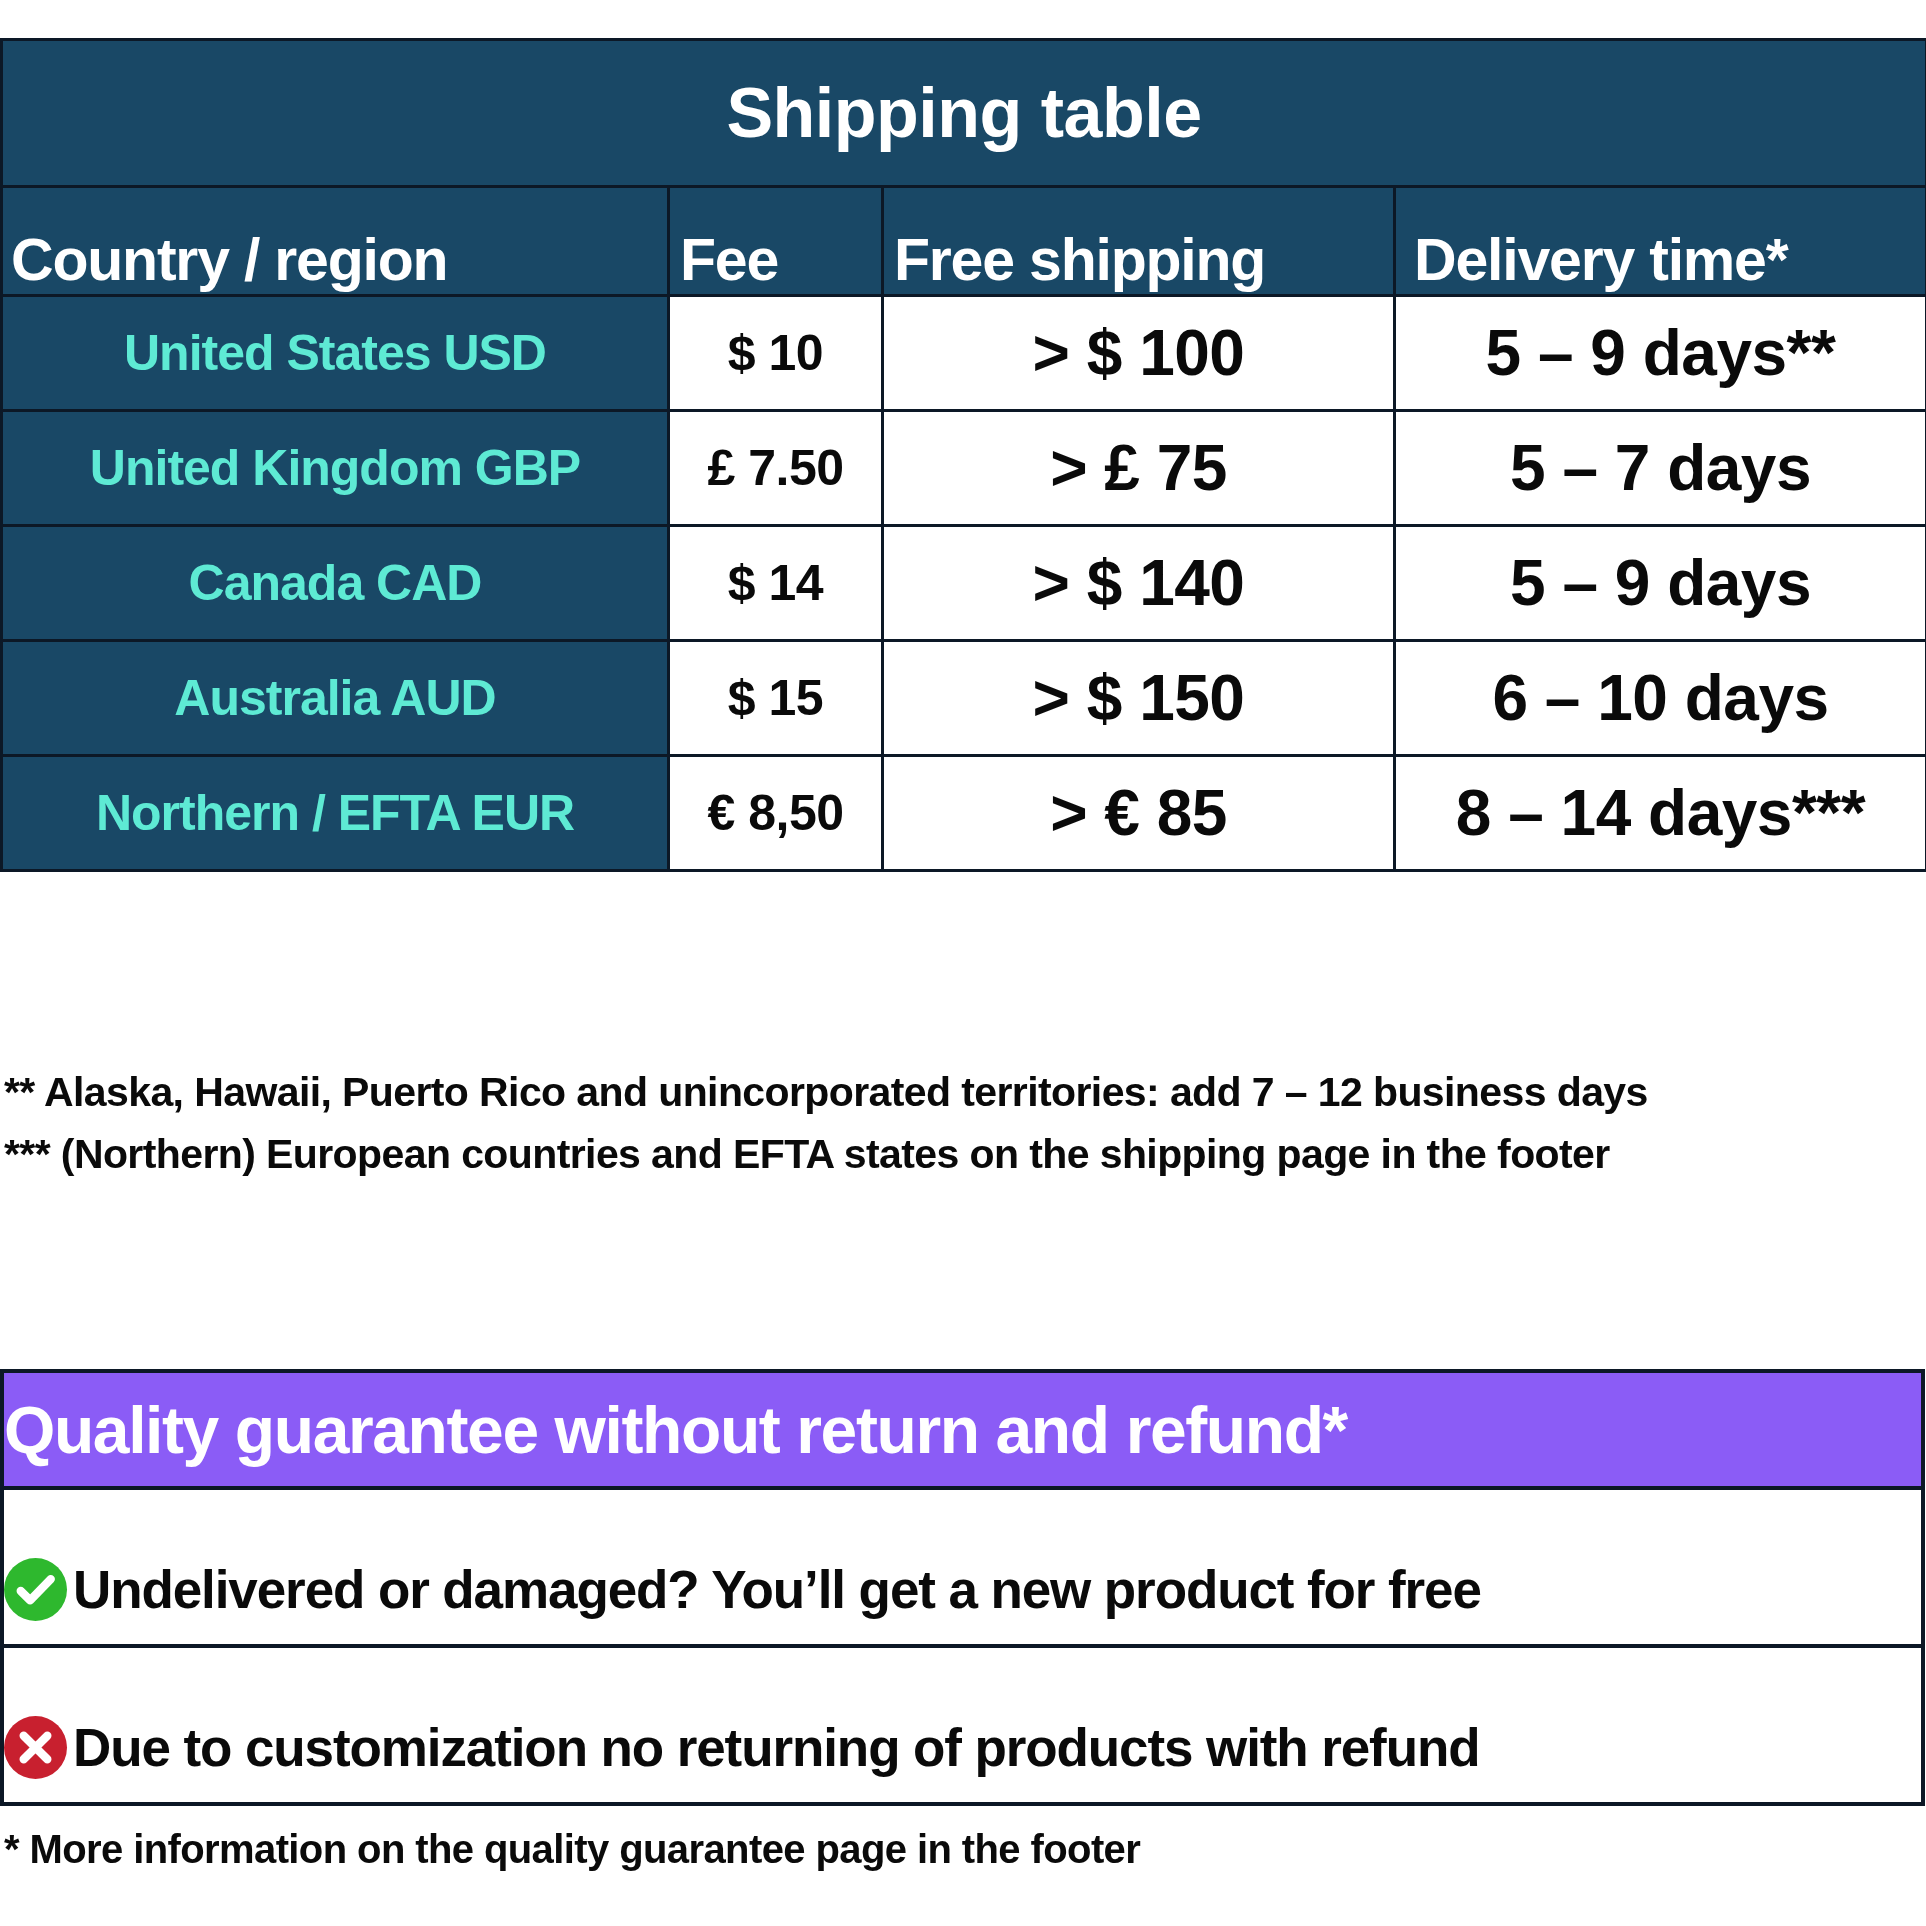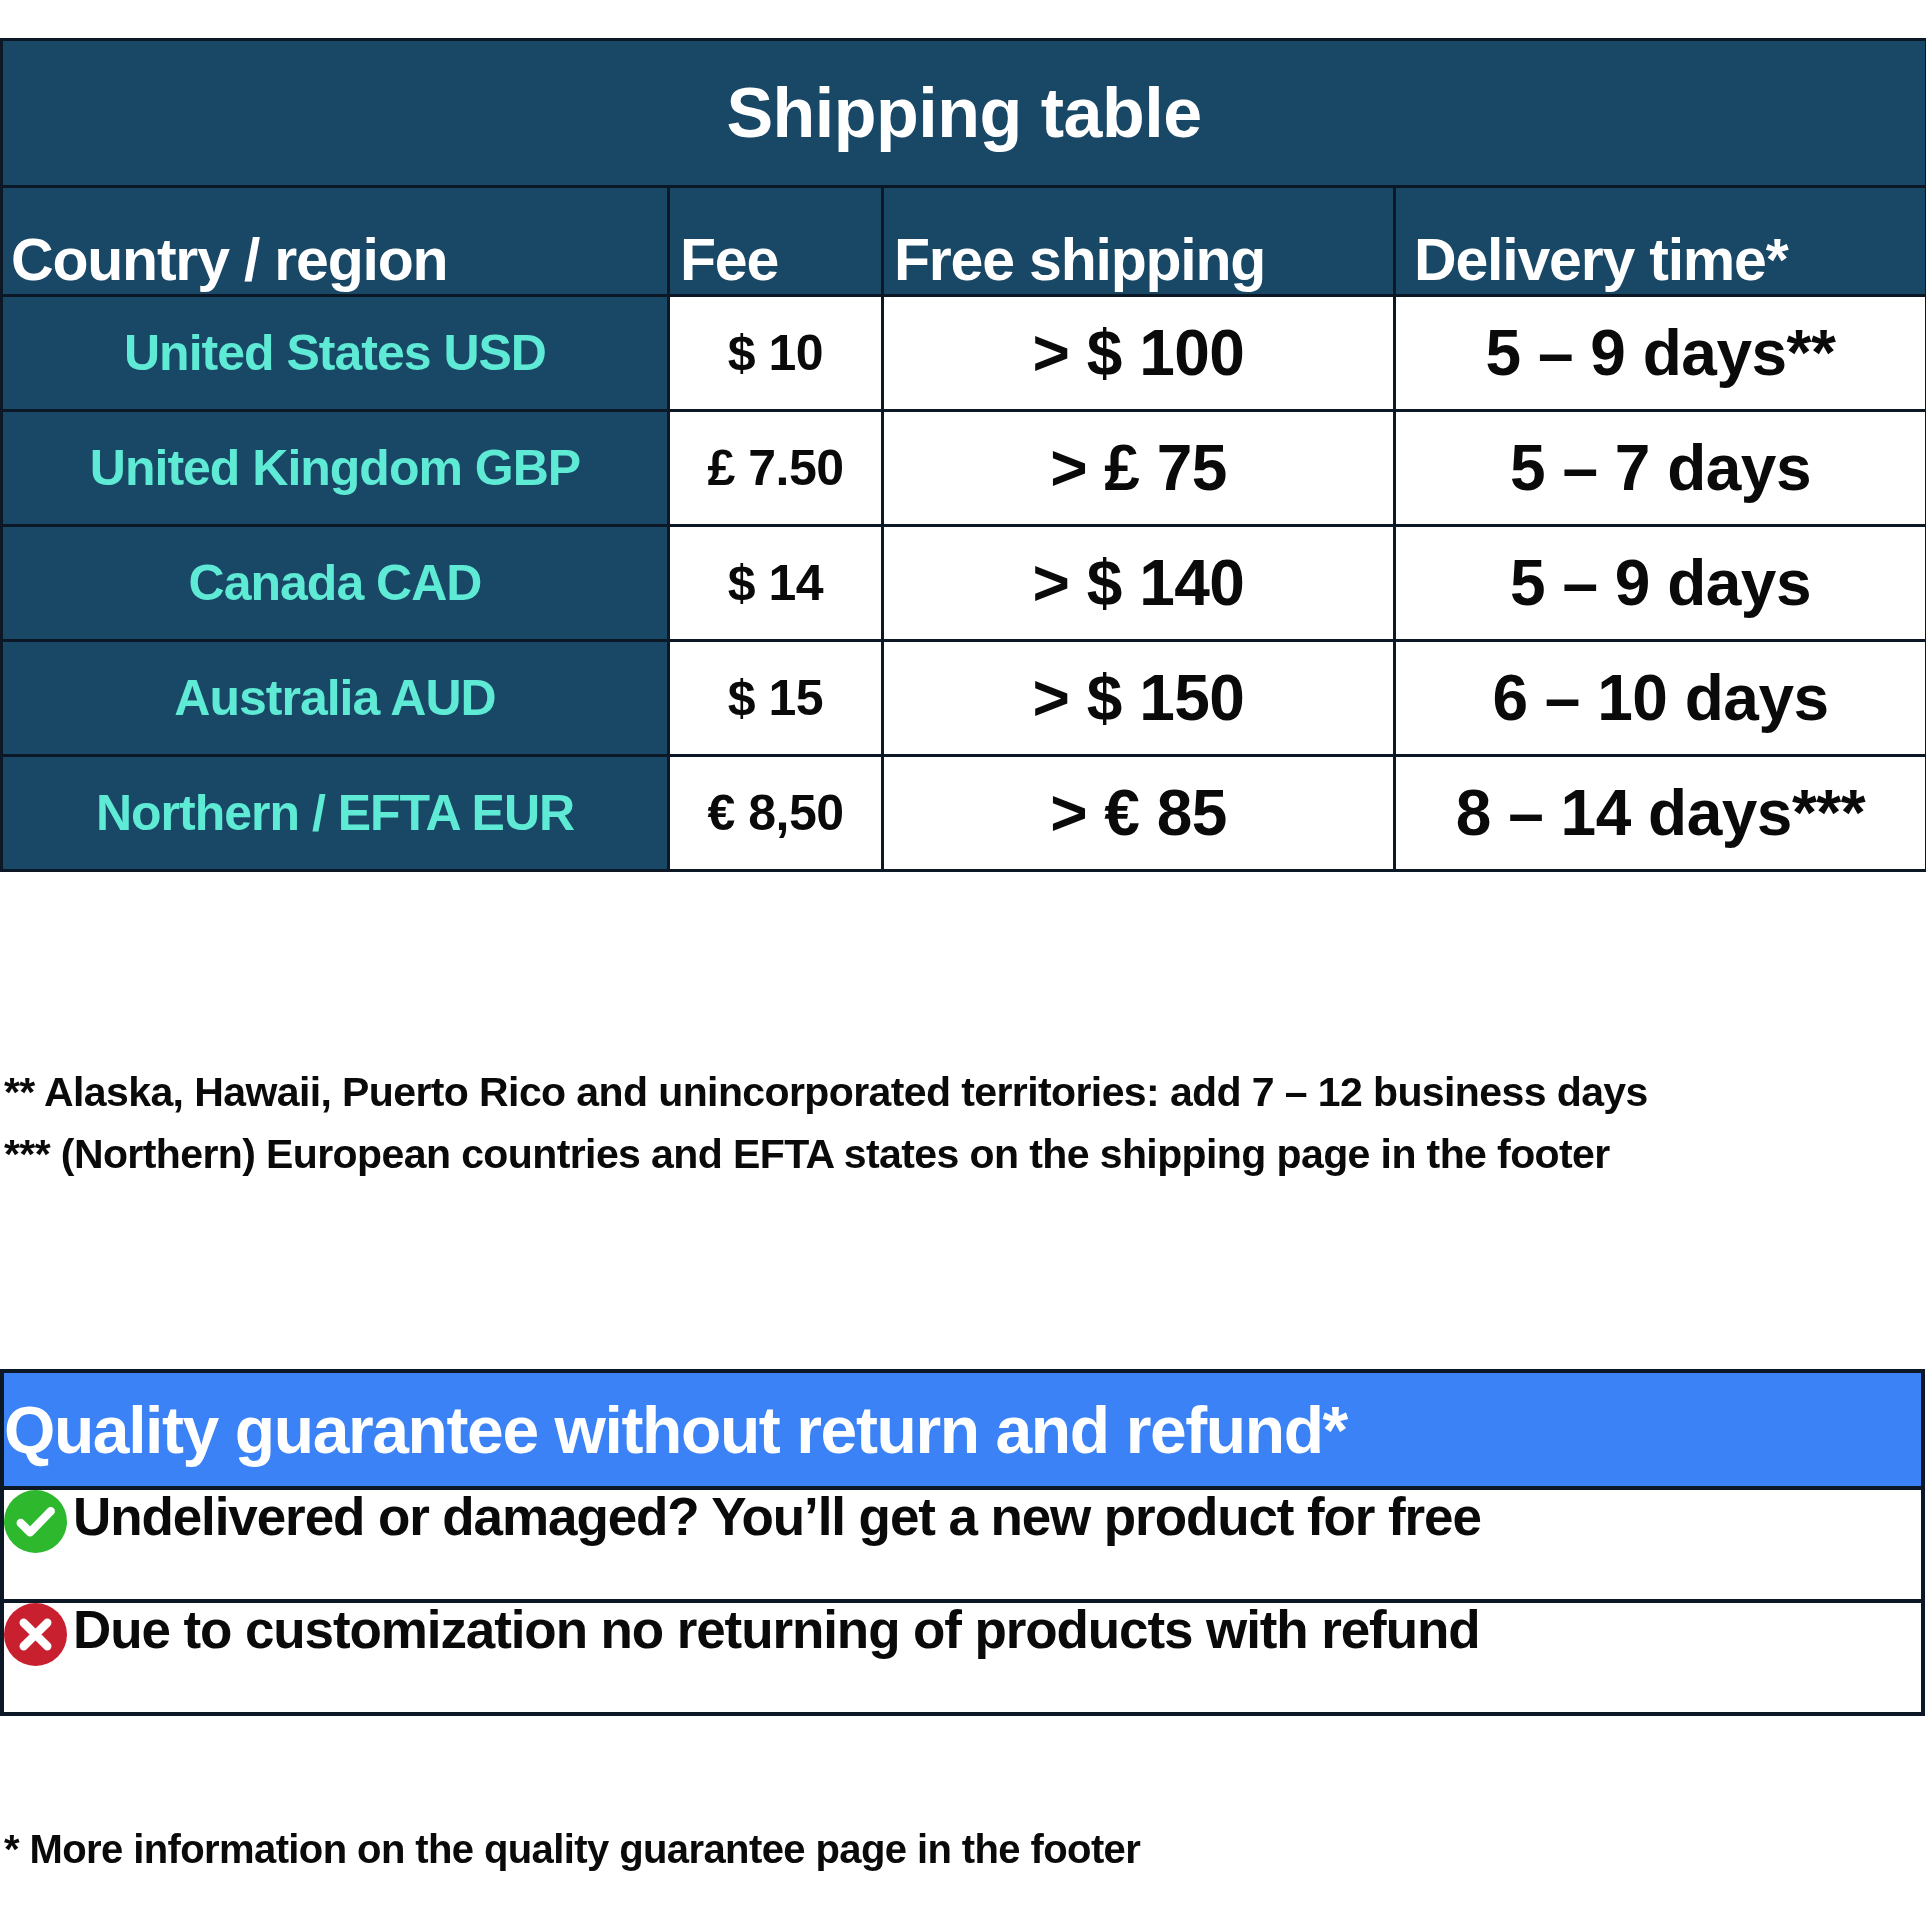--- a/index.html
+++ b/index.html
@@ -114,42 +114,44 @@
     width: 1925px;
   }
   table.qual {
     border-collapse: collapse;
     width: 1925px;
     table-layout: fixed;
   }
   table.qual td { border: 4px solid #0c1826; padding: 0; }
 
   .qual-title {
-    background: #3b82f6;
+    background: #8b5cf6;
     color: #ffffff;
     height: 117px;
     font-size: 66px;
     font-weight: 700;
     text-align: left;
     padding-left: 36px;
     vertical-align: middle;
     letter-spacing: -1.4px;
     white-space: nowrap;
     overflow: hidden;
   }
   .qual-row {
     background: #ffffff;
     height: 113px;
     vertical-align: middle;
     padding: 0 2px 0 6px;
   }
   .qual-inner {
     display: flex;
+    align-items: center;
     gap: 6px;
     height: 109px;
+    margin-top: 45px;
   }
   .qual-text {
     font-size: 53px;
     font-weight: 700;
     color: #0a0a0a;
     letter-spacing: -1.1px;
     white-space: nowrap;
     line-height: 1;
   }
   .badge {

